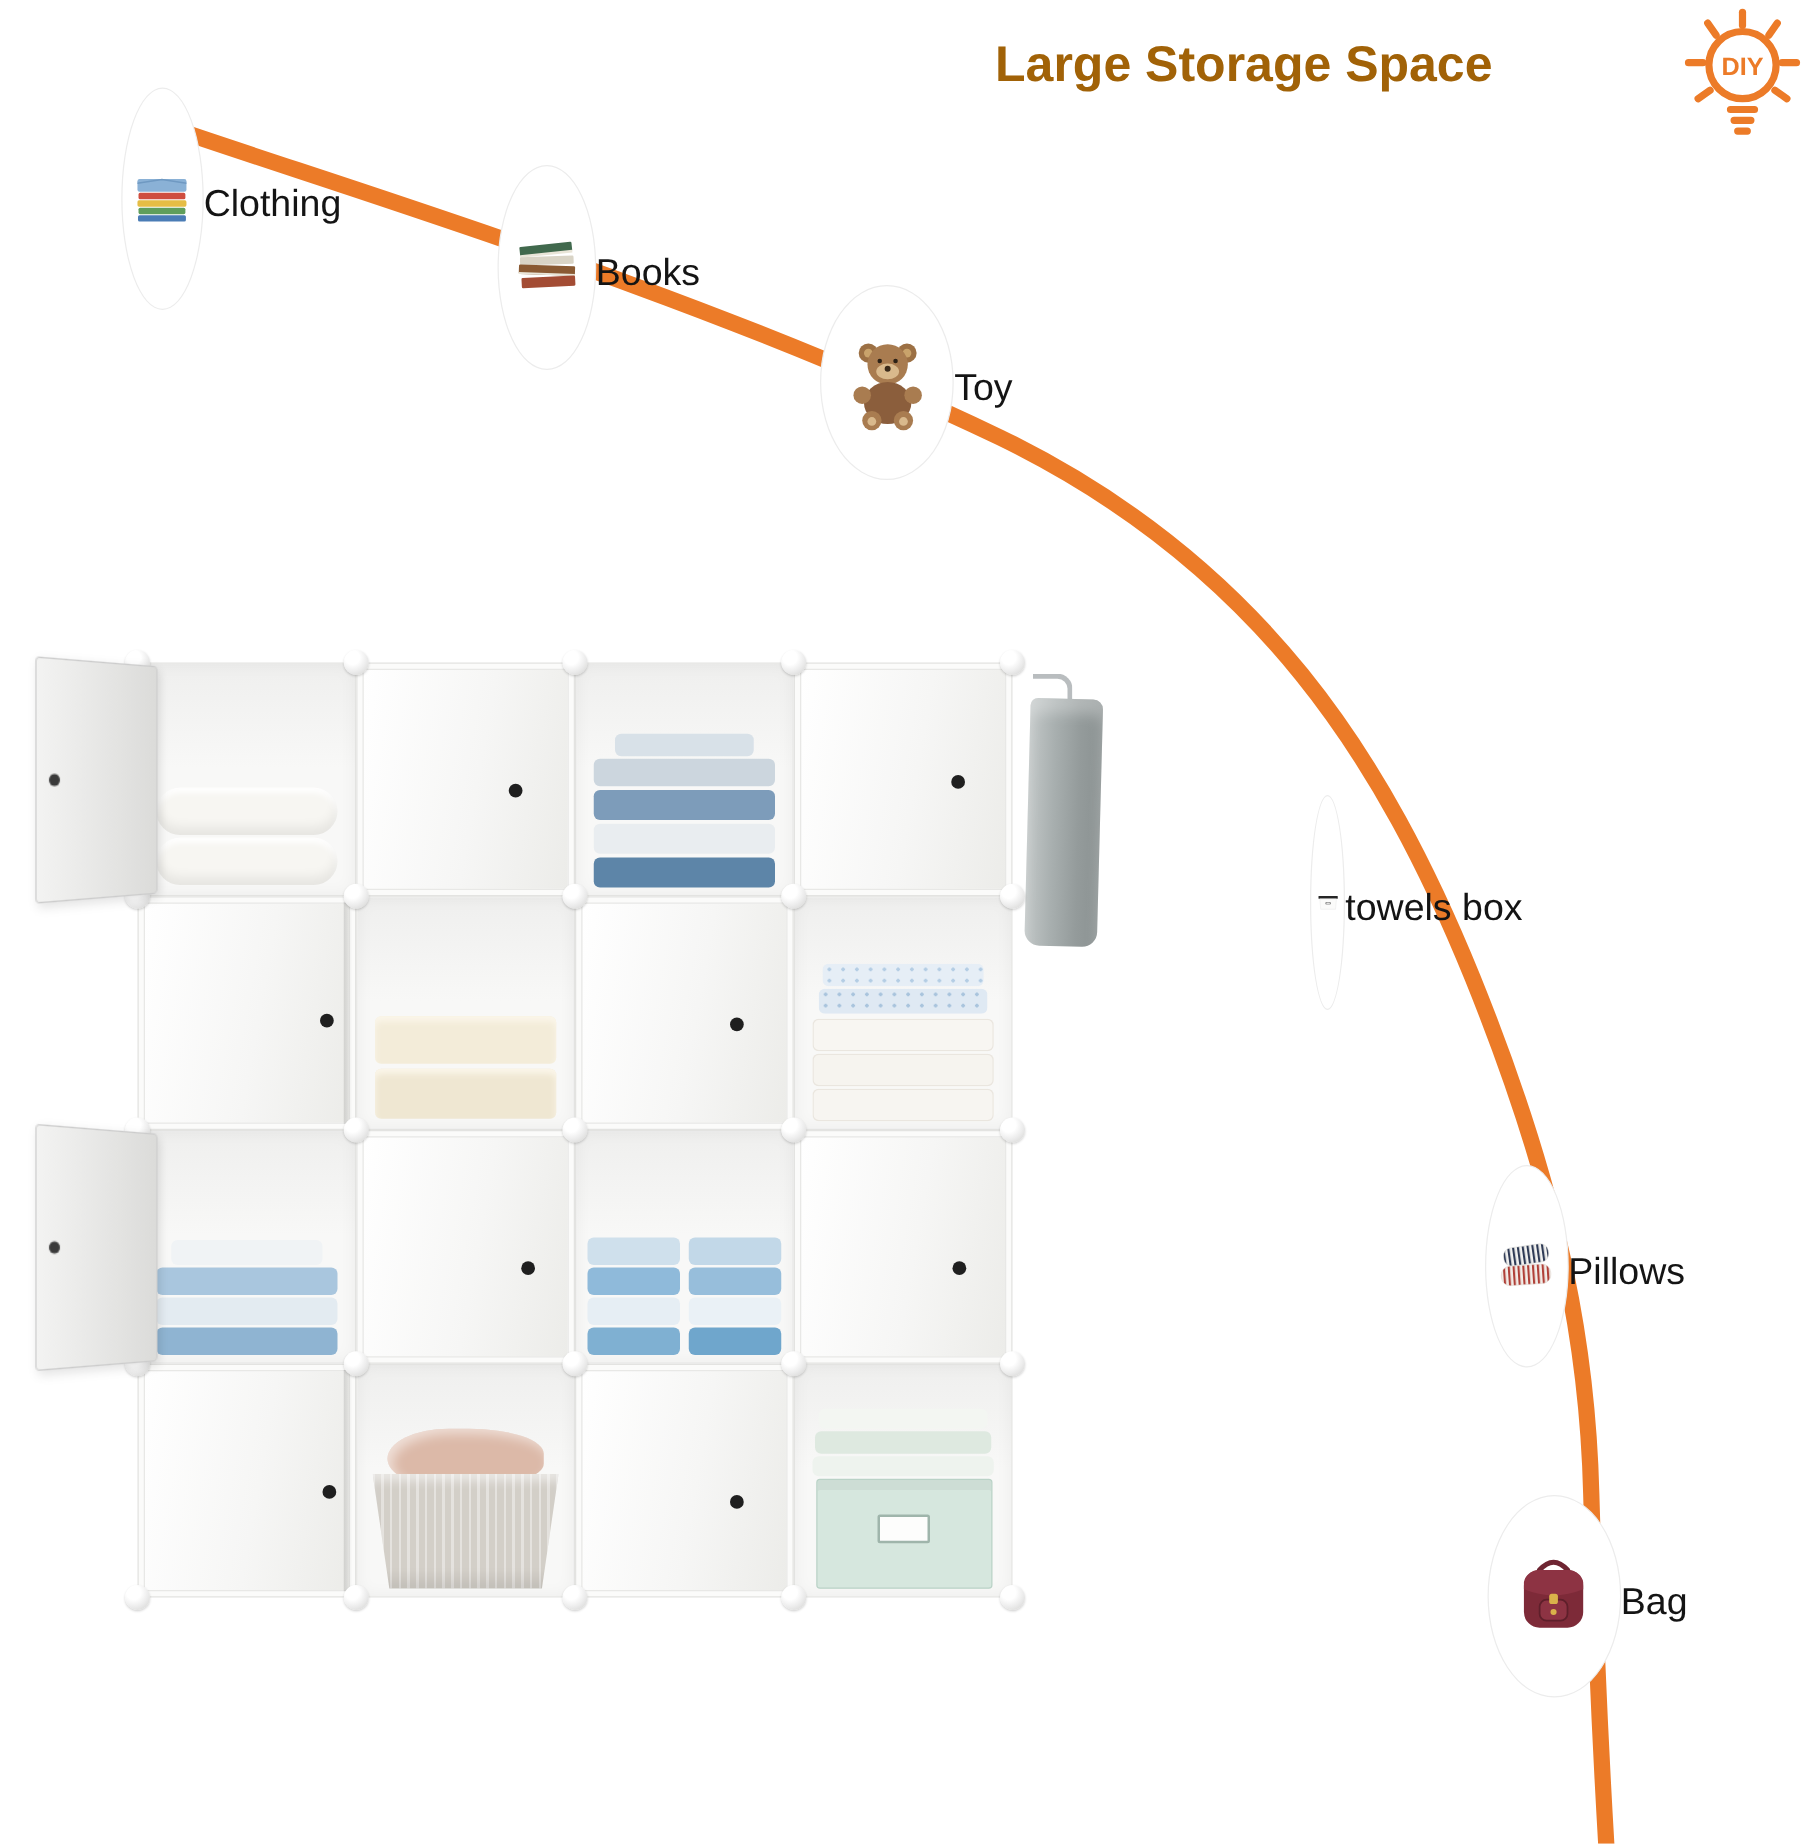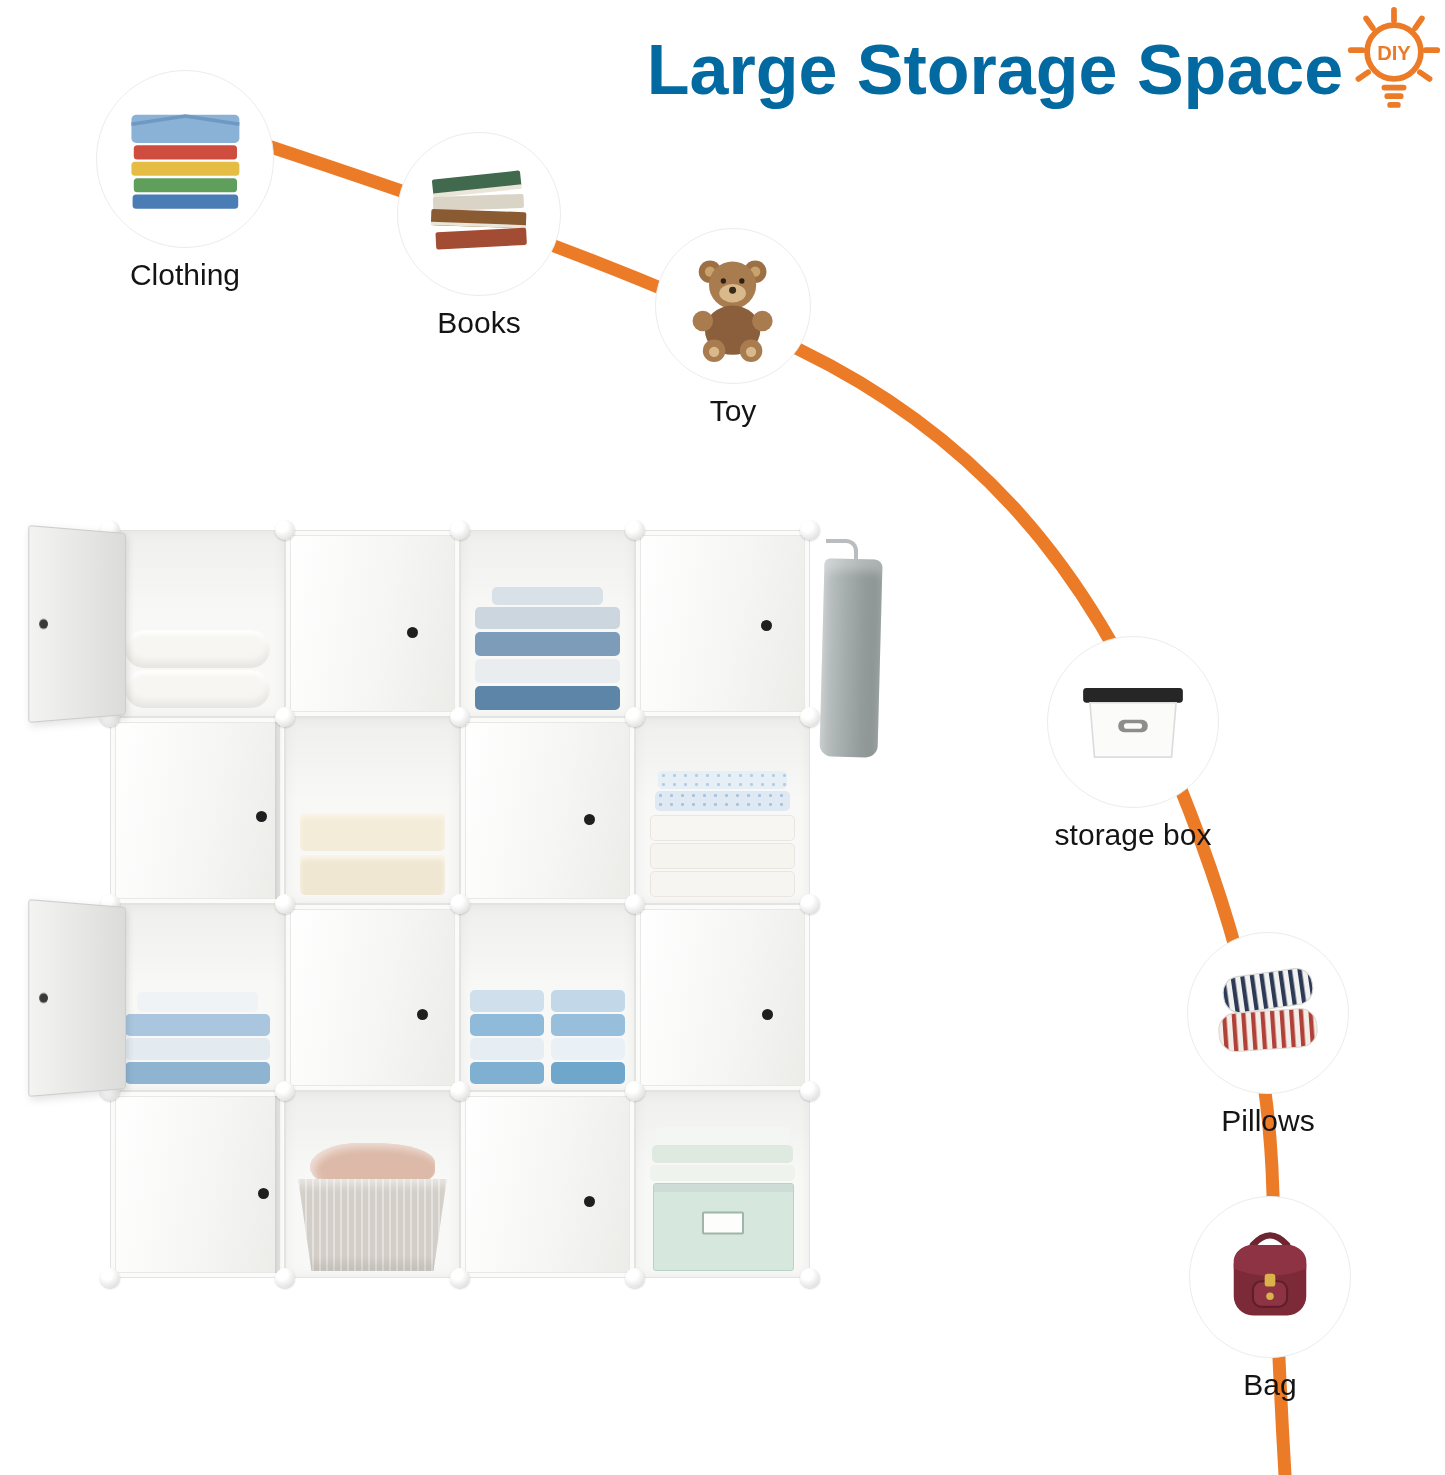--- a/index.html
+++ b/index.html
@@ -2,25 +2,25 @@
 <html><head>
 <meta charset="utf-8">
 <style>
   html,body{margin:0;padding:0;background:#fff;}
   body{width:1445px;height:1475px;font-family:"Liberation Sans",sans-serif;}
   .canvas{position:relative;width:1445px;height:1475px;overflow:hidden;background:#ffffff;}
 
   .arc{position:absolute;left:0;top:0;z-index:1;}
 
   .title{position:absolute;left:645px;top:30px;width:700px;text-align:center;
-         font-size:70px;font-weight:bold;color:#0369a1;z-index:2;white-space:nowrap;}
+         font-size:40px;font-weight:bold;color:#a16207;z-index:2;white-space:nowrap;}
 
   .diy{position:absolute;left:1346px;top:6px;width:96px;height:144px;z-index:2;}
 
-  .bubble{position:absolute;z-index:2;display:flex;flex-direction:column;align-items:center;}
+  .bubble{position:absolute;z-index:2;display:flex;flex-direction:row;align-items:center;}
   .bubble .circle{width:100%;border-radius:50%;background:#fff;border:1px solid #ececec;
                   overflow:hidden;display:flex;align-items:center;justify-content:center;}
   .bubble .circle svg{width:80%;height:80%;}
   .bubble .label{margin-top:10px;font-size:30px;color:#141414;white-space:nowrap;}
 
   .organizer{position:absolute;left:20px;top:515px;width:905px;height:800px;z-index:2;}
   .grid{position:absolute;left:90px;top:15px;width:700px;height:748px;display:grid;
         grid-template-columns:repeat(4,1fr);grid-template-rows:repeat(4,1fr);}
   .cell{position:relative;border:1px solid #e3e3e1;background:#fbfbfa;}
   .cell.open{background:linear-gradient(#efefee,#f8f8f7 45%);box-shadow:inset 0 0 14px rgba(0,0,0,.05);}
@@ -141,21 +141,21 @@
 
   <div class="bubble" style="left:1048px;top:636px;width:170px">
     <div class="circle" style="height:170px">
       <svg viewBox="0 0 120 120">
         <rect x="16" y="30" width="88" height="13" rx="3" fill="#262626"></rect>
         <path d="M22 43 h76 l-4 48 h-68 z" fill="#fbfbfa" stroke="#dddddd" stroke-width="1.5"></path>
         <rect x="47" y="58" width="26" height="11" rx="5" fill="#8d8d8d"></rect>
         <rect x="52" y="61" width="16" height="5" rx="2.5" fill="#fbfbfa"></rect>
       </svg>
     </div>
-    <div class="label">storage box</div>
+    <div class="label">towels box</div>
   </div>
 
   <div class="bubble" style="left:1188px;top:932px;width:160px">
     <div class="circle" style="height:160px">
       <svg viewBox="0 0 120 120">
         <defs>
           <pattern id="pnavy" width="9" height="9" patternUnits="userSpaceOnUse">
               <rect width="9" height="9" fill="#f2f2f0"></rect>
               <rect width="4" height="9" fill="#2e3a55"></rect>
             </pattern>

